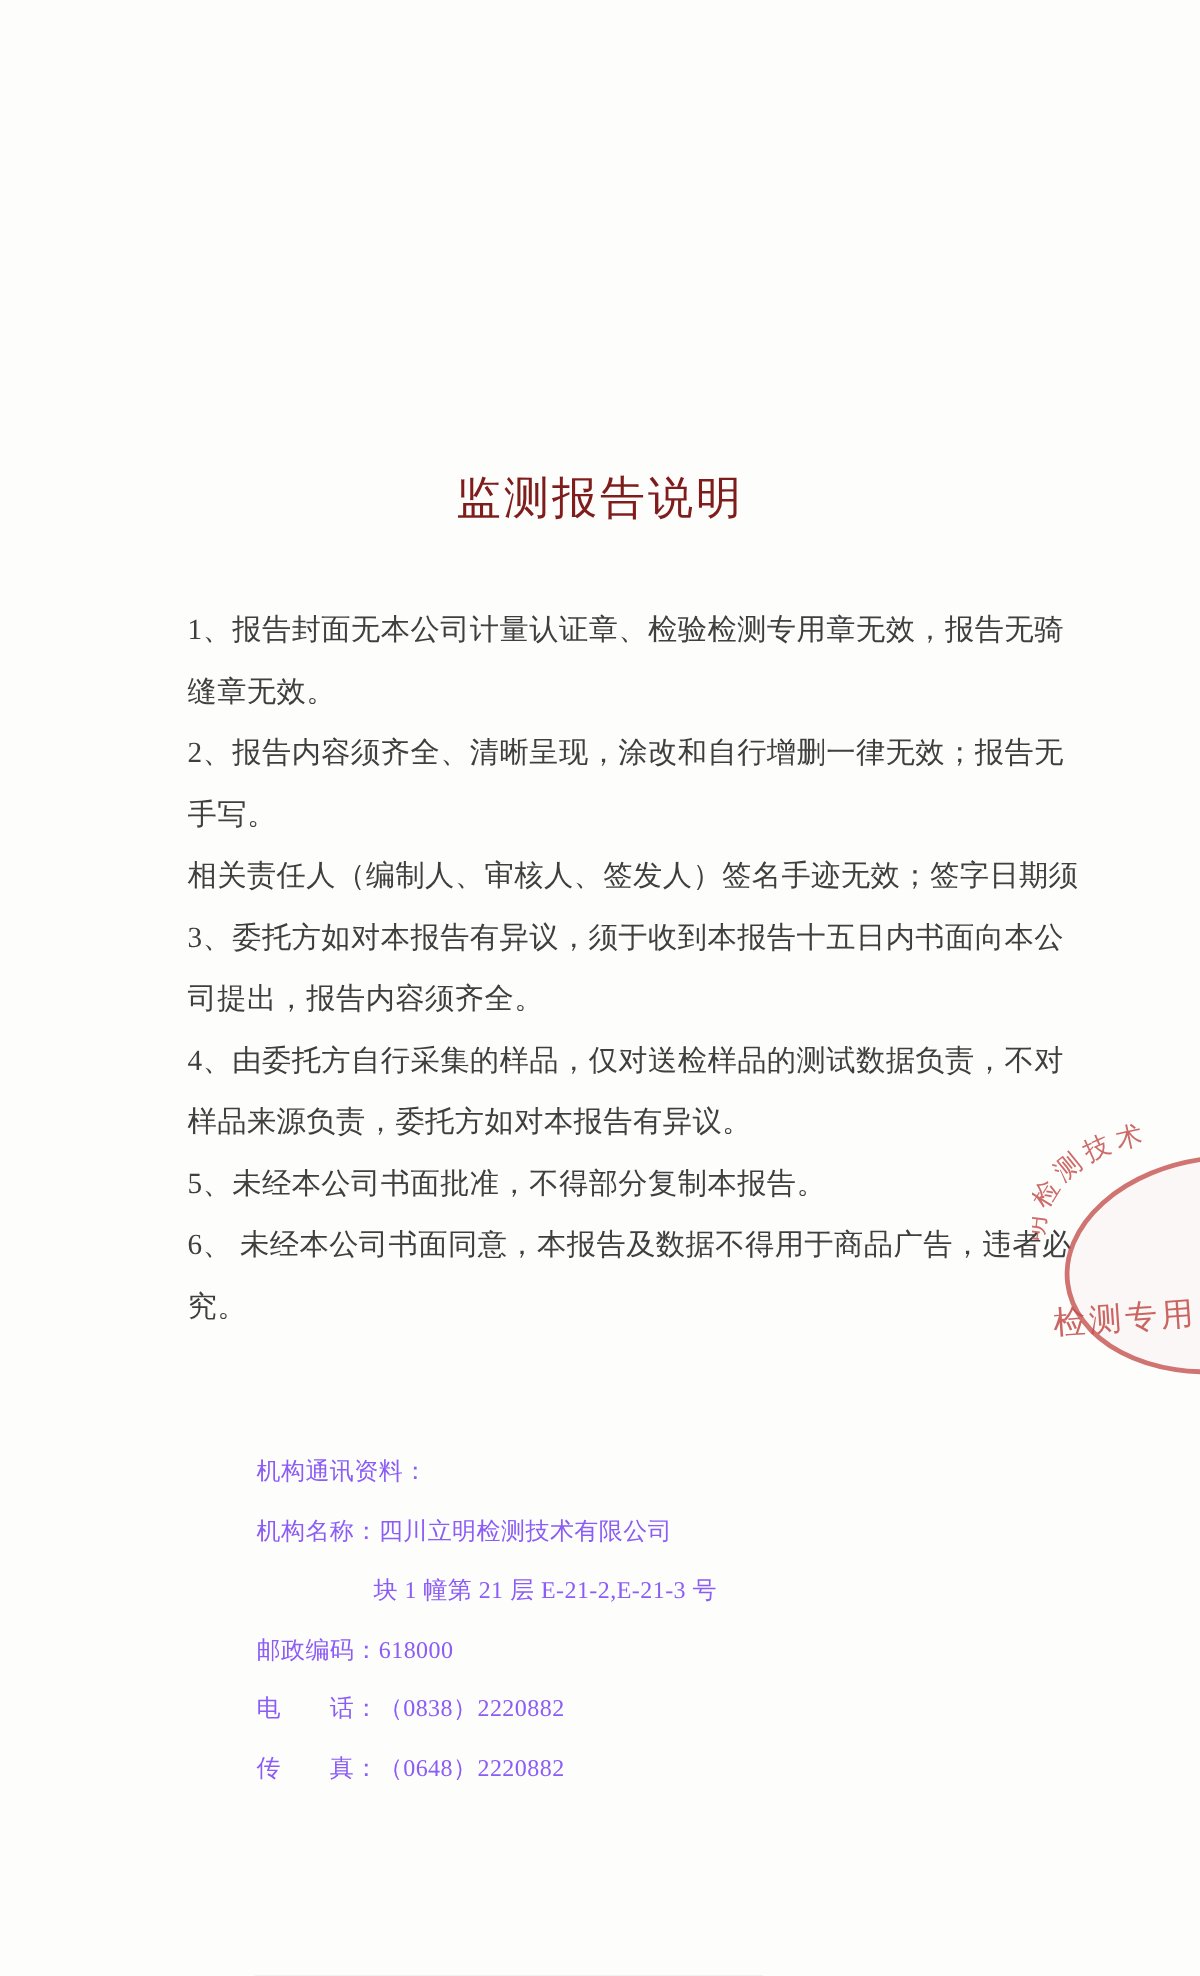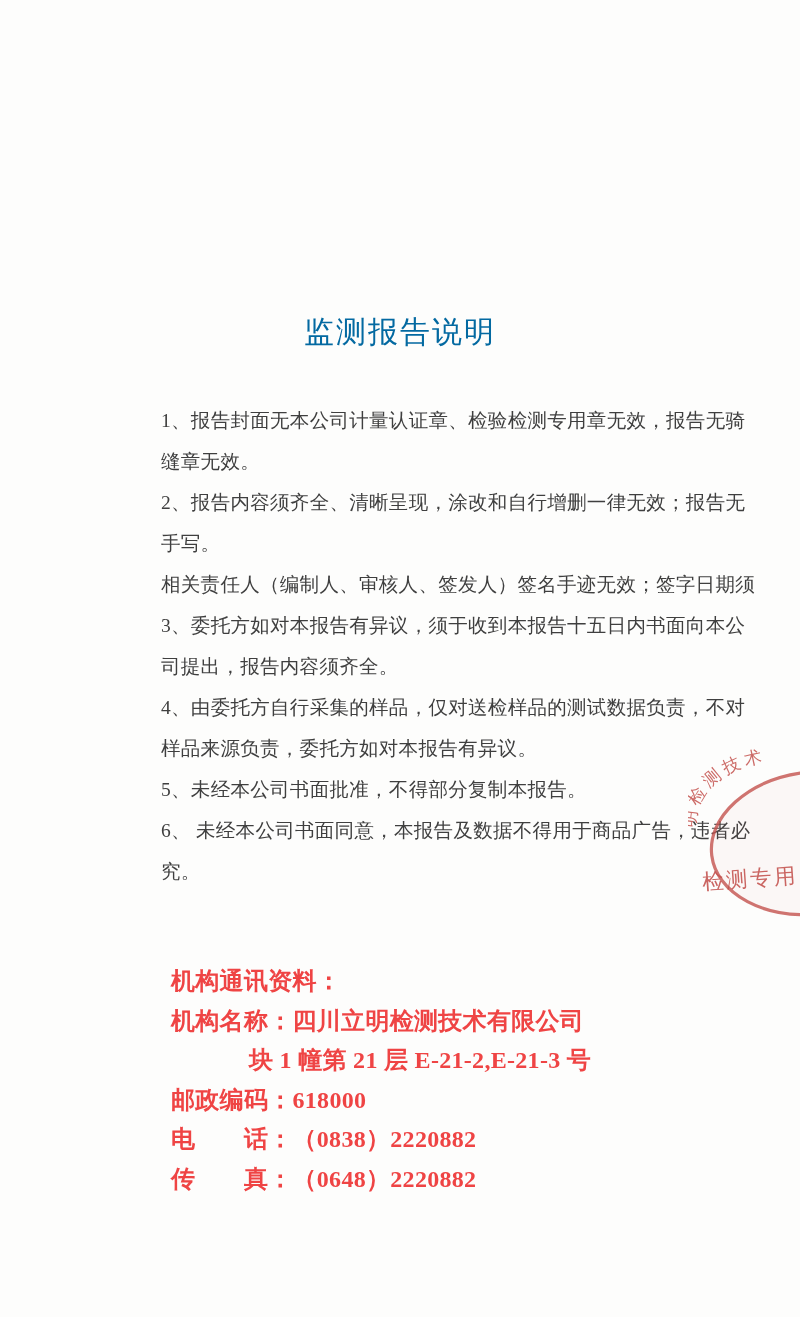--- a/index.html
+++ b/index.html
@@ -14,45 +14,43 @@
     color: #3f3f3f;
   }
   .doc-title {
     position: absolute;
     top: 312px;
     left: 0;
     width: 100%;
     text-align: center;
     font-size: 30px;
     letter-spacing: 2px;
-    color: #0369a1;
+    color: #7f1d1d;
     font-weight: 500;
   }
   .notes {
     position: absolute;
     top: 400px;
     left: 125px;
     width: 575px;
     font-size: 19.5px;
-    margin-left: 36px;
   }
   .note-line {
     height: 41px;
     line-height: 41px;
     white-space: nowrap;
     letter-spacing: 0.3px;
   }
   .contact {
     position: absolute;
     top: 962px;
     left: 171px;
     width: 560px;
-    font-size: 24px;
-    color: #ef4444;
-    font-weight: bold;
+    font-size: 16px;
+    color: #8b5cf6;
   }
   .contact-line {
     height: 39.5px;
     line-height: 39.5px;
     white-space: nowrap;
     letter-spacing: 0.3px;
   }
   .contact-line.indent-1 { padding-left: 78px; }
   .stamp {
     position: absolute;

